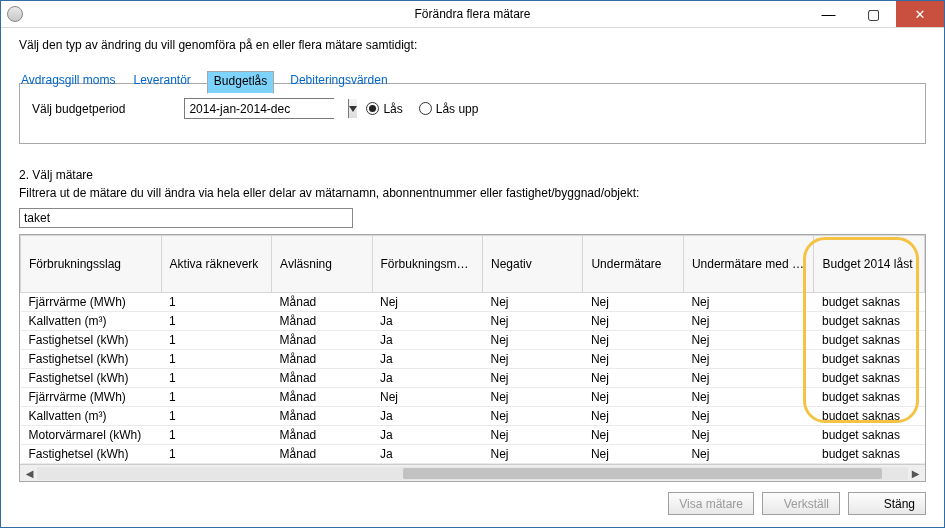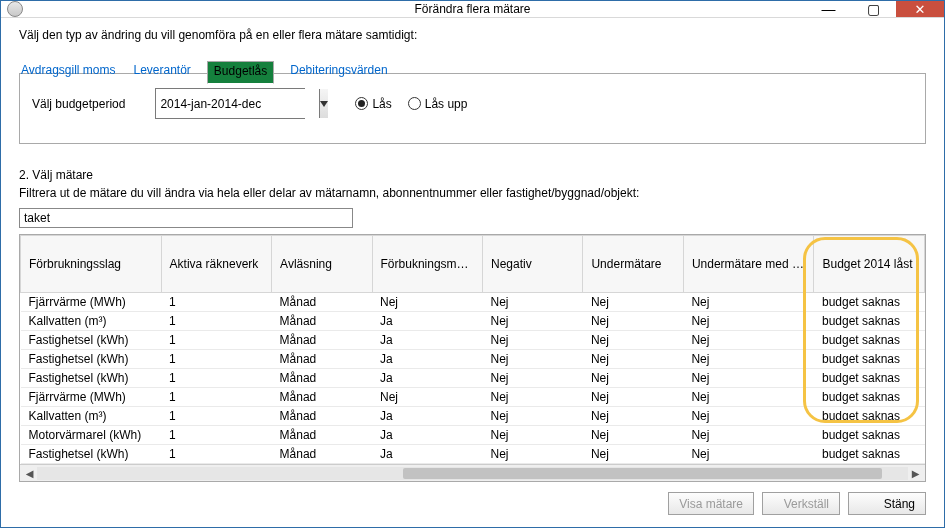--- a/index.html
+++ b/index.html
@@ -85,37 +85,38 @@
     color: #0066cc;
     cursor: pointer;
     border-bottom: 3px solid transparent;
     position: relative;
     top: 11px;
   }
   .tab.active {
     color: #000;
     border: 1px solid #a9a9a9;
     border-bottom: 1px solid #fff;
-    background: #15803d;
+    background: #7dd3fc;
     padding: 2px 6px 4px 6px;
   }
   .tab-body {
     border: 1px solid #a9a9a9;
     border-top: none;
     padding: 14px 12px 24px 12px;
     display: flex;
     align-items: center;
-    gap: 30px;
+    gap: 12px;
   }
   .combo {
     display: inline-flex;
     border: 1px solid #7a7a7a;
     background: #15803d;
-    height: 31px;
+    height: 21px;
     width: 150px;
+    margin-left: 47px;
   }
   .combo input {
     border: none;
     outline: none;
     flex: 1;
     padding: 0 4px;
     font: inherit;
   }
   .combo-btn {
     width: 17px;

